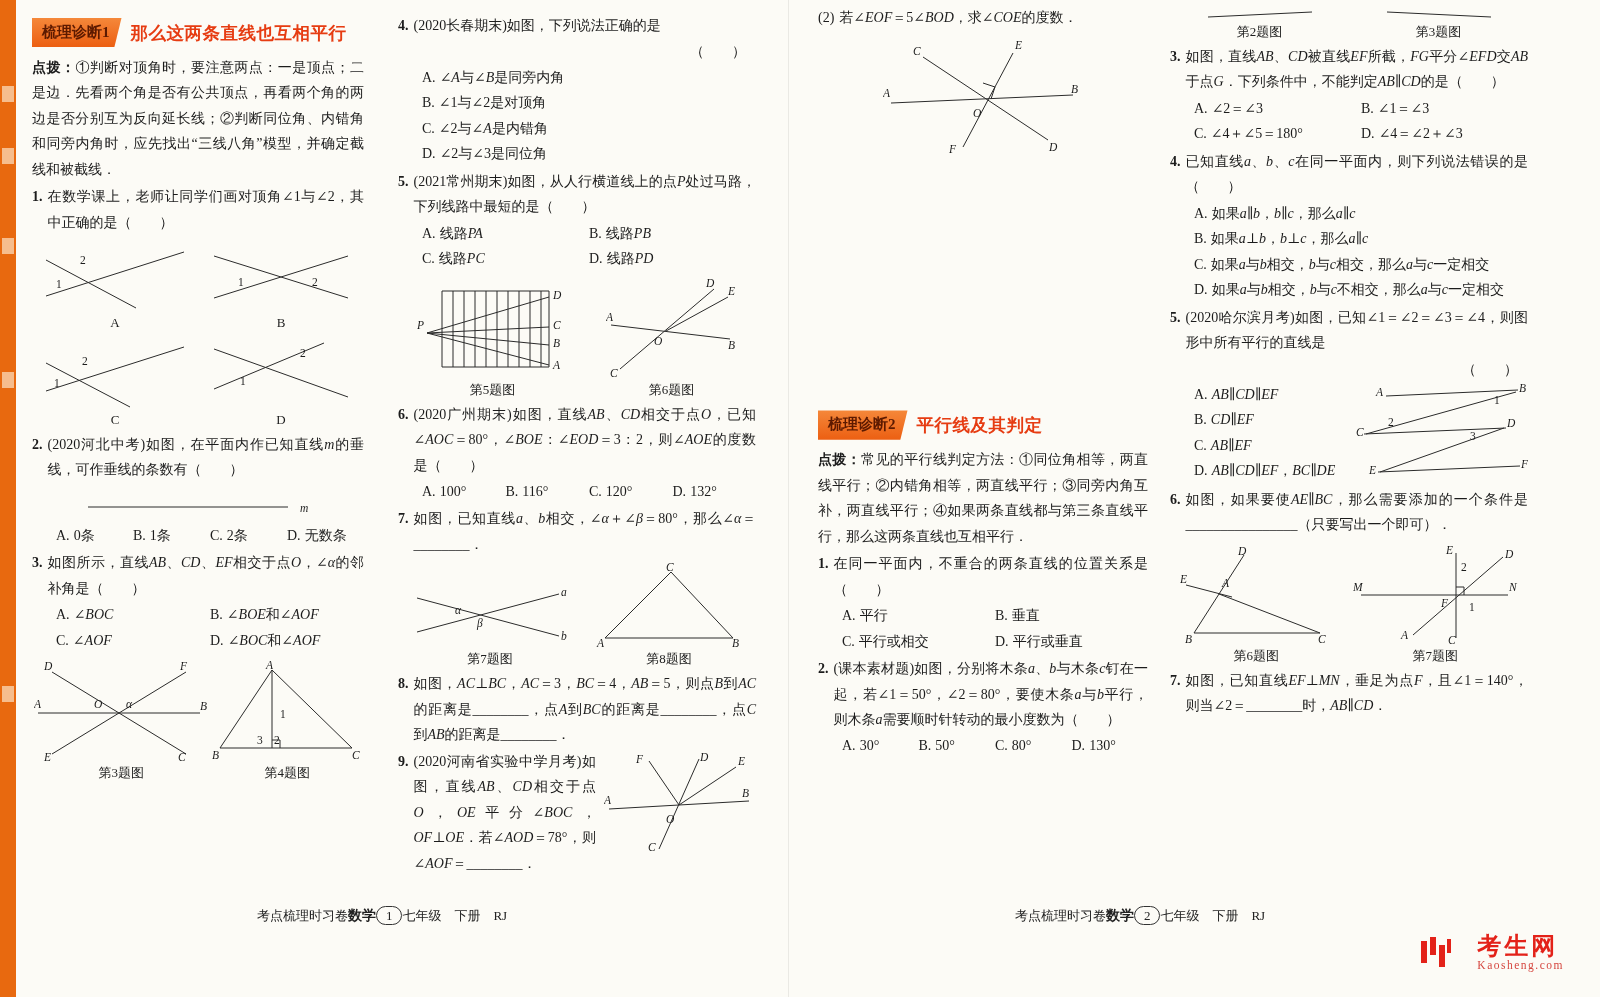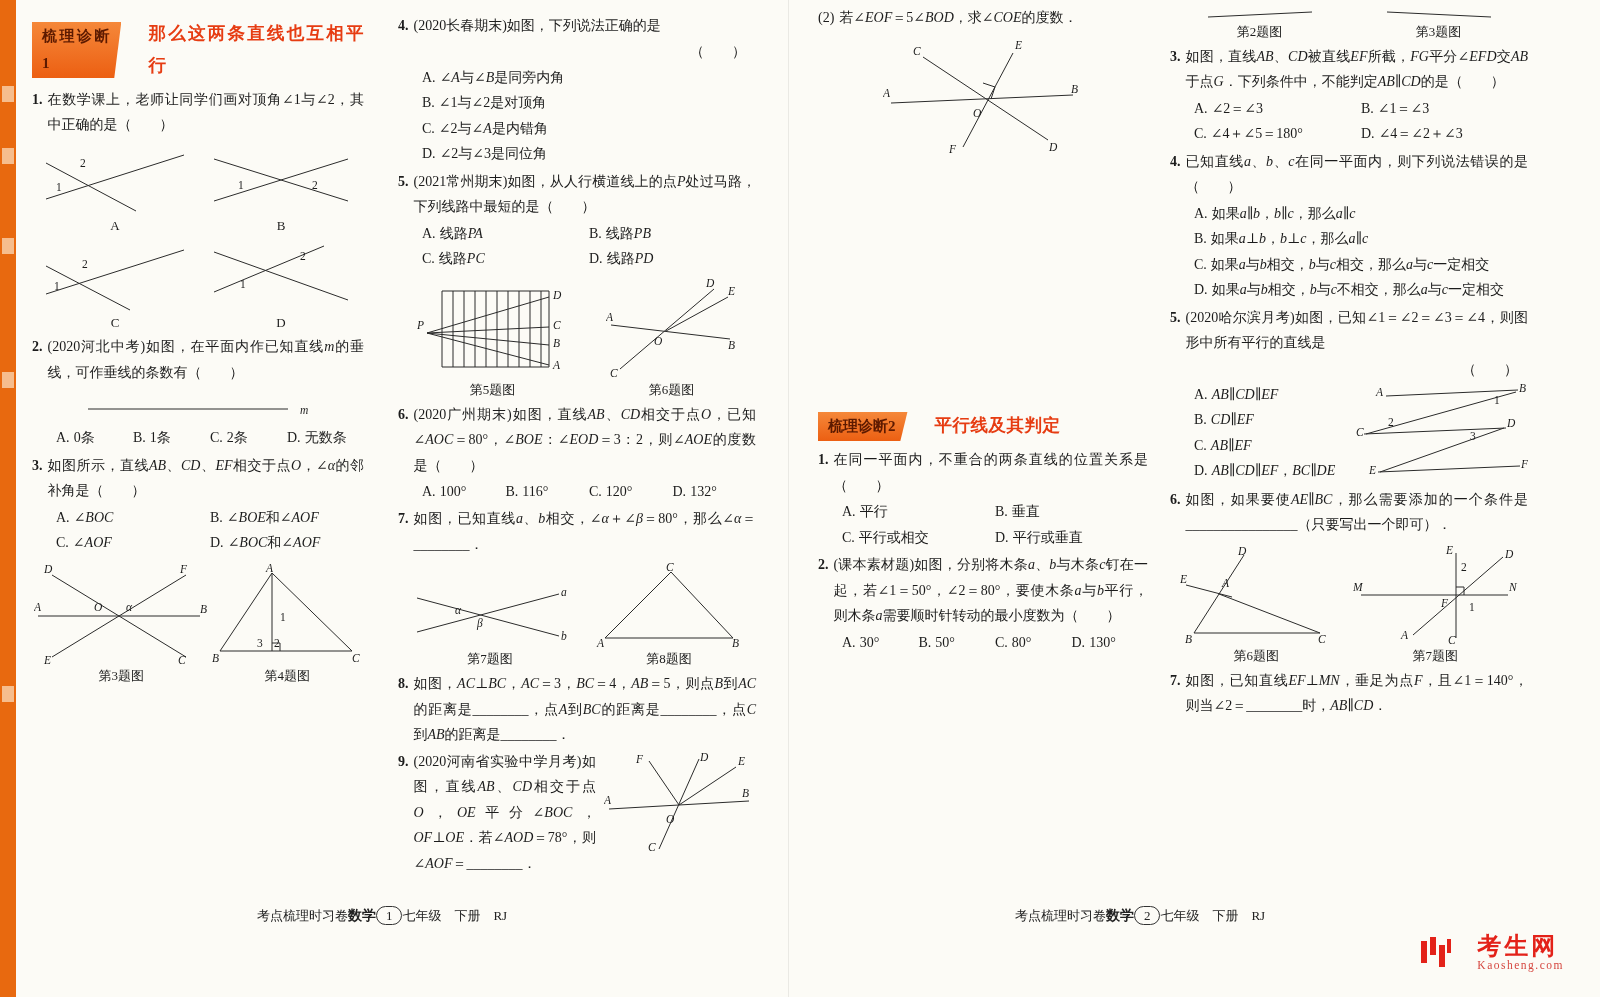--- a/index.html
+++ b/index.html
@@ -8,21 +8,21 @@
   .strip{position:absolute;left:0;top:0;width:16px;height:100%;background:#e8690f;}
   .strip-mark{position:absolute;left:2px;width:12px;height:16px;background:#f6bd8d;}
   .page-divider{position:absolute;left:788px;top:0;width:1px;height:100%;background:rgba(0,0,0,0.07);}
 
   .col{position:absolute;font-size:14px;line-height:1.82;text-align:justify;}
   #col0{left:32px;top:16px;width:332px;}
   #col1{left:398px;top:12px;width:358px;}
   #col2{left:818px;top:4px;width:330px;}
   #col3{left:1170px;top:2px;width:358px;}
 
-  .section-header{display:flex;align-items:center;gap:27px;margin:2px 0 5px;}
+  .section-header{display:flex;align-items:flex-start;gap:9px;margin:2px 0 5px;}
   .badge{background:linear-gradient(#f5883a,#ec5f12);color:#5d1a00;font-weight:bold;
          font-size:15px;padding:1px 12px 1px 10px;
          clip-path:polygon(0 0,100% 0,92% 100%,0 100%);}
   .section-title{color:#e63c12;font-weight:bold;font-size:17.5px;letter-spacing:.5px;}
 
   .para{margin-bottom:2px;}
   .para b{font-weight:bold;}
   .problem{display:flex;margin:1px 0;}
   .pnum{flex:0 0 auto;margin-right:5px;}
   .pnum.bold{font-weight:bold;}
@@ -69,20 +69,21 @@
     <div class="strip-mark" style="top:372px"></div>
     <div class="strip-mark" style="top:686px"></div>
   </div>
   <div class="page-divider"></div>
 
   <div class="col" id="col0">
       <div class="section-header">
         <span class="badge">梳理诊断1</span>
         <span class="section-title">那么这两条直线也互相平行</span>
       </div>
+      <div class="para"><b>点拨：</b><span>①判断对顶角时，要注意两点：一是顶点；二是边．先看两个角是否有公共顶点，再看两个角的两边是否分别互为反向延长线；②判断同位角、内错角和同旁内角时，应先找出“三线八角”模型，并确定截线和被截线．</span></div>
       <div class="problem">
         <span class="pnum bold">1.</span>
         <div class="ptext"><span>在数学课上，老师让同学们画对顶角∠1与∠2，其中正确的是（　　）</span></div>
       </div>
       <div class="fig-row">
         <div class="figbox">
           <svg width="150" height="72" viewBox="0 0 150 72">
             <line x1="6" y1="56" x2="144" y2="12"></line>
             <line x1="6" y1="20" x2="96" y2="68"></line>
             <text x="40" y="24" font-size="11.5">2</text>
@@ -391,20 +392,21 @@
             <text x="66" y="118" font-size="11.5" font-style="italic">F</text>
             <text x="166" y="116" font-size="11.5" font-style="italic">D</text>
           </svg>
         </div>
       </div>
       <div style="height: 248px;"></div>
       <div class="section-header">
         <span class="badge">梳理诊断2</span>
         <span class="section-title">平行线及其判定</span>
       </div>
+      <div class="para"><b>点拨：</b><span>常见的平行线判定方法：①同位角相等，两直线平行；②内错角相等，两直线平行；③同旁内角互补，两直线平行；④如果两条直线都与第三条直线平行，那么这两条直线也互相平行．</span></div>
       <div class="problem">
         <span class="pnum bold">1.</span>
         <div class="ptext"><span>在同一平面内，不重合的两条直线的位置关系是（　　）</span></div>
       </div>
       <div class="options c2">
         <div class="opt">
           <span class="olabel">A.</span>
           <span>平行</span>
         </div>
         <div class="opt">

